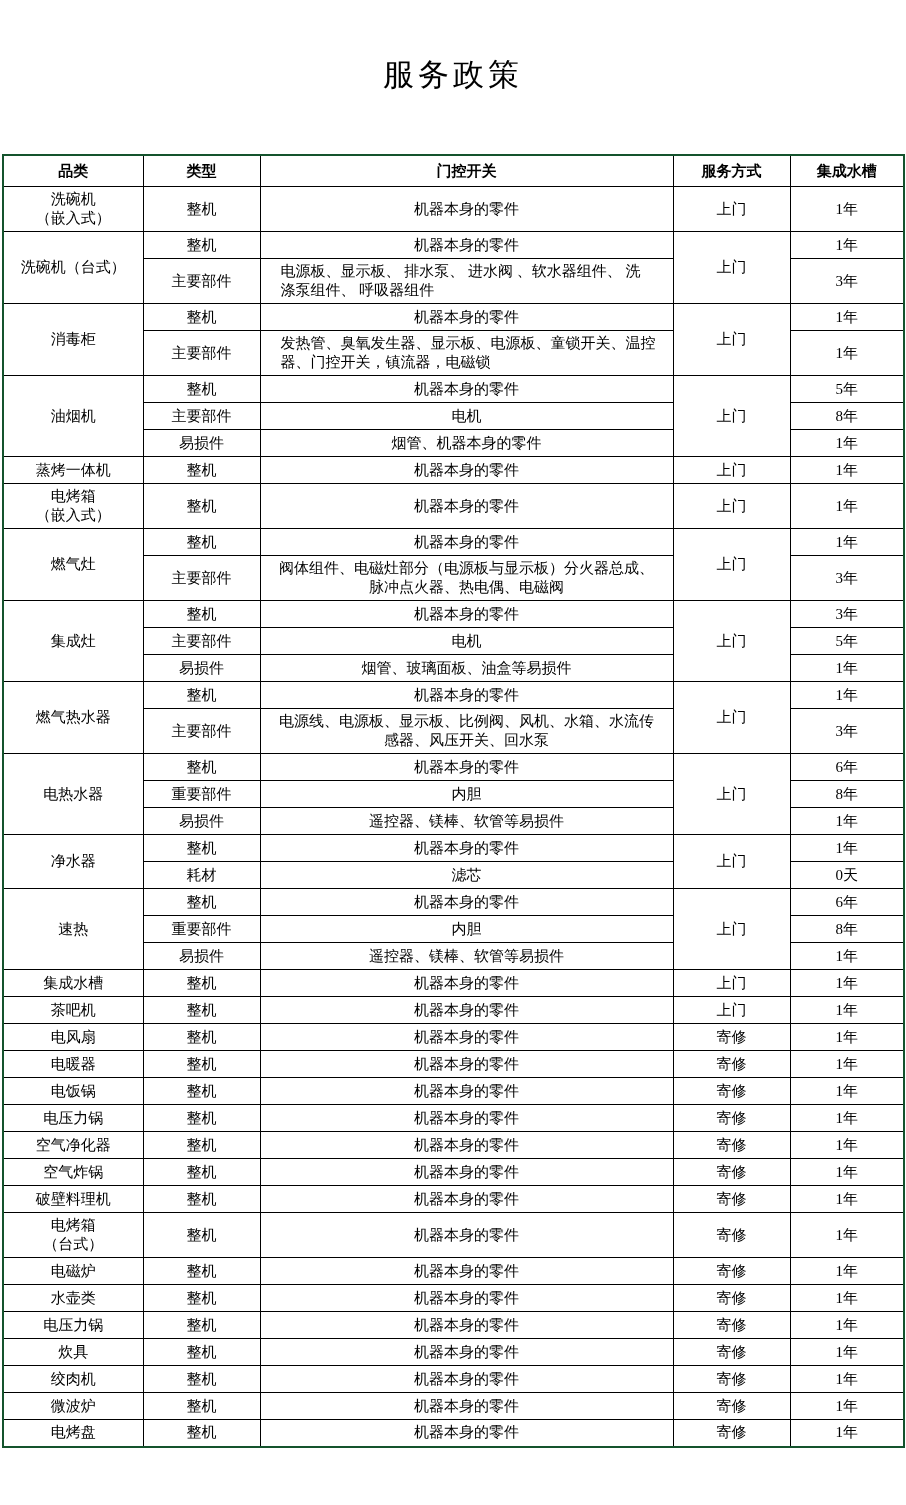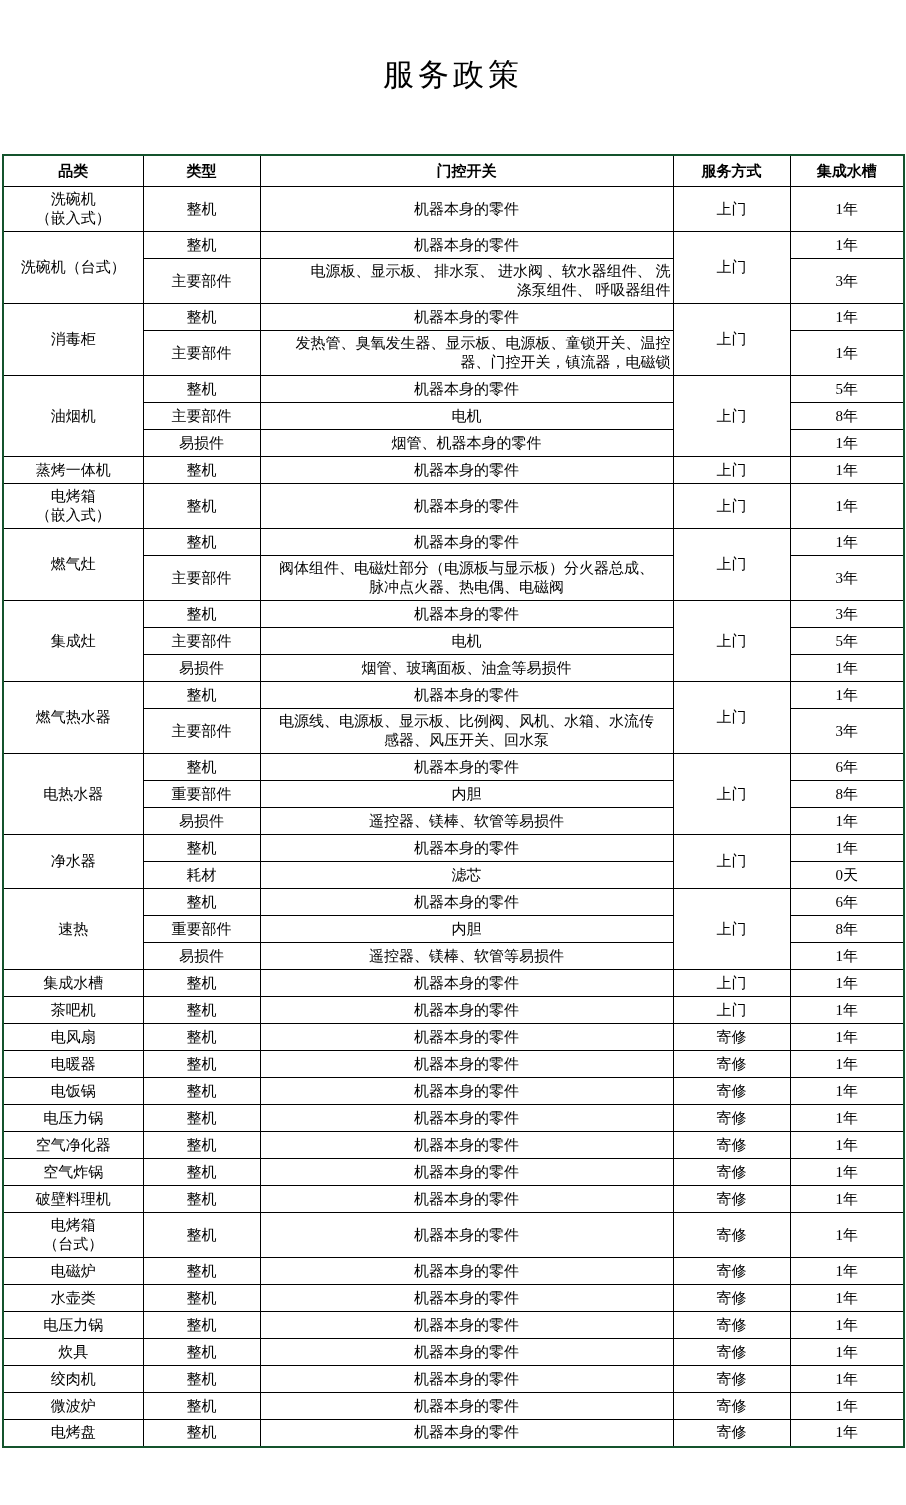--- a/index.html
+++ b/index.html
@@ -28,21 +28,21 @@
     vertical-align:middle;
     font-size:15px;
     line-height:19px;
     padding:3px 2px;
     overflow:hidden;
     word-break:break-all;
   }
   th{font-weight:bold;height:24px;}
   tbody tr{height:27px;}
   .pre{white-space:pre-line;}
-  .left{text-align:right;padding-left:0;}
+  .left{text-align:left;padding-left:20px;}
 </style>
 </head>
 <body>
 
 <h1 class="title">服务政策</h1>
 
 <table>
   <colgroup>
     <col style="width:140px">
     <col style="width:117px">

